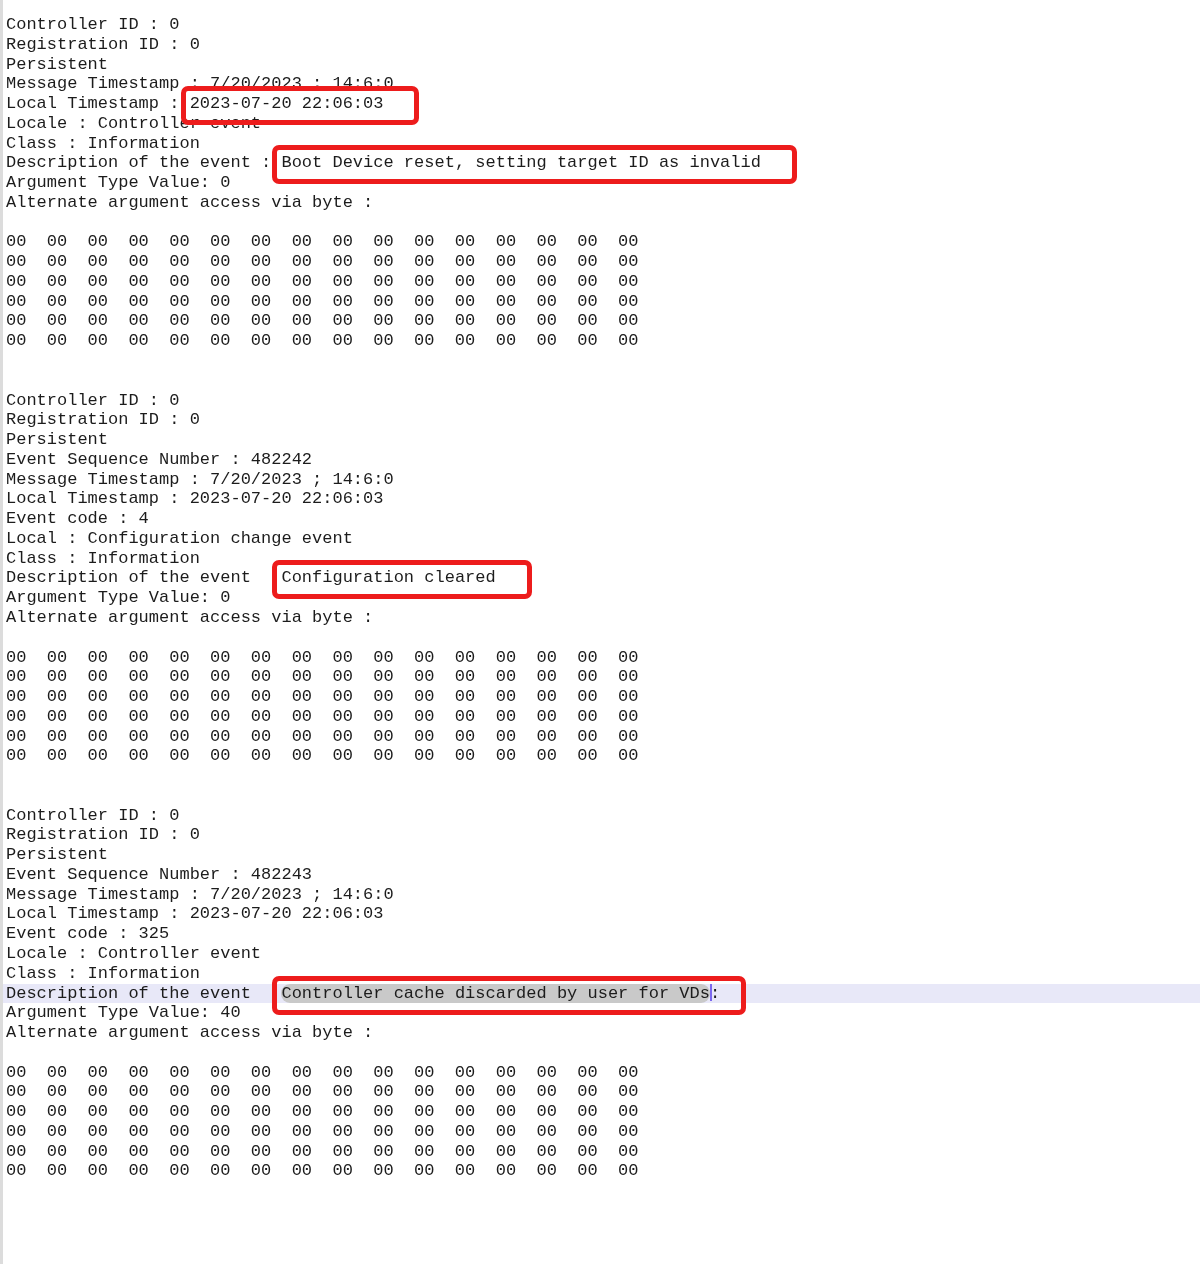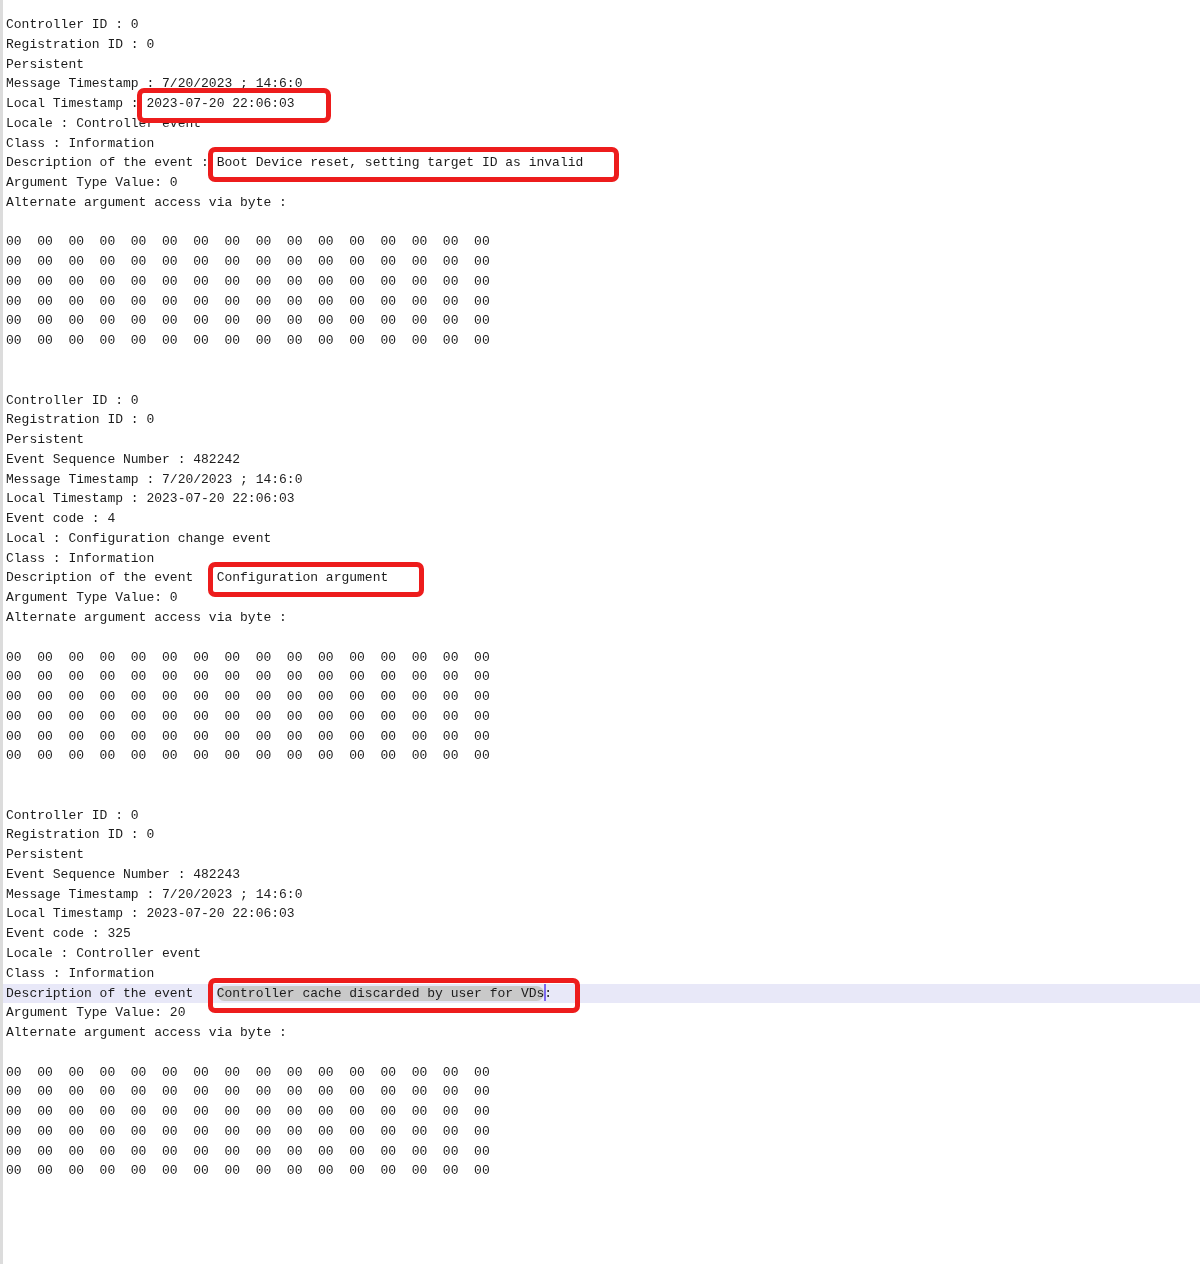--- a/index.html
+++ b/index.html
@@ -12,21 +12,21 @@
     --caret-color:#7b68ee;
   }
   html,body{margin:0;padding:0;}
   .screen{
     width:1200px;height:1264px;
     background:var(--bg-color);
     border-left:3px solid var(--border-color);
     box-sizing:border-box;
     overflow:hidden;
     font-family:"Liberation Mono","DejaVu Sans Mono",monospace;
-    font-size:13px;
+    font-size:17px;
     color:var(--text-color);
     position:relative;
   }
   .content{padding-top:15px;}
   .line{
     height:19.78px;
     line-height:19.78px;
     white-space:pre;
     padding-left:3px;
     width:100%;
@@ -78,21 +78,21 @@
       <div class="line"> </div>
       <div class="line"><span class="">Controller ID : 0</span></div>
       <div class="line"><span class="">Registration ID : 0</span></div>
       <div class="line"><span class="">Persistent</span></div>
       <div class="line"><span class="">Event Sequence Number : 482242</span></div>
       <div class="line"><span class="">Message Timestamp : 7/20/2023 ; 14:6:0</span></div>
       <div class="line"><span class="">Local Timestamp : 2023-07-20 22:06:03</span></div>
       <div class="line"><span class="">Event code : 4</span></div>
       <div class="line"><span class="">Local : Configuration change event</span></div>
       <div class="line"><span class="">Class : Information</span></div>
-      <div class="line"><span class="">Description of the event   </span><span class="redbox">Configuration argument</span></div>
+      <div class="line"><span class="">Description of the event   </span><span class="redbox">Configuration cleared</span></div>
       <div class="line"><span class="">Argument Type Value: 0</span></div>
       <div class="line"><span class="">Alternate argument access via byte :</span></div>
       <div class="line"> </div>
       <div class="line">00  00  00  00  00  00  00  00  00  00  00  00  00  00  00  00</div>
       <div class="line">00  00  00  00  00  00  00  00  00  00  00  00  00  00  00  00</div>
       <div class="line">00  00  00  00  00  00  00  00  00  00  00  00  00  00  00  00</div>
       <div class="line">00  00  00  00  00  00  00  00  00  00  00  00  00  00  00  00</div>
       <div class="line">00  00  00  00  00  00  00  00  00  00  00  00  00  00  00  00</div>
       <div class="line">00  00  00  00  00  00  00  00  00  00  00  00  00  00  00  00</div>
       <div class="line"> </div>
@@ -100,21 +100,21 @@
       <div class="line"><span class="">Controller ID : 0</span></div>
       <div class="line"><span class="">Registration ID : 0</span></div>
       <div class="line"><span class="">Persistent</span></div>
       <div class="line"><span class="">Event Sequence Number : 482243</span></div>
       <div class="line"><span class="">Message Timestamp : 7/20/2023 ; 14:6:0</span></div>
       <div class="line"><span class="">Local Timestamp : 2023-07-20 22:06:03</span></div>
       <div class="line"><span class="">Event code : 325</span></div>
       <div class="line"><span class="">Locale : Controller event</span></div>
       <div class="line"><span class="">Class : Information</span></div>
       <div class="line row-highlight"><span class="">Description of the event   </span><span class="redbox selected">Controller cache discarded by user for VDs</span><span class="caret"></span><span class="">:</span></div>
-      <div class="line"><span class="">Argument Type Value: 20</span></div>
+      <div class="line"><span class="">Argument Type Value: 40</span></div>
       <div class="line"><span class="">Alternate argument access via byte :</span></div>
       <div class="line"> </div>
       <div class="line">00  00  00  00  00  00  00  00  00  00  00  00  00  00  00  00</div>
       <div class="line">00  00  00  00  00  00  00  00  00  00  00  00  00  00  00  00</div>
       <div class="line">00  00  00  00  00  00  00  00  00  00  00  00  00  00  00  00</div>
       <div class="line">00  00  00  00  00  00  00  00  00  00  00  00  00  00  00  00</div>
       <div class="line">00  00  00  00  00  00  00  00  00  00  00  00  00  00  00  00</div>
       <div class="line">00  00  00  00  00  00  00  00  00  00  00  00  00  00  00  00</div>
       <div class="line"> </div>
       <div class="line"> </div>

